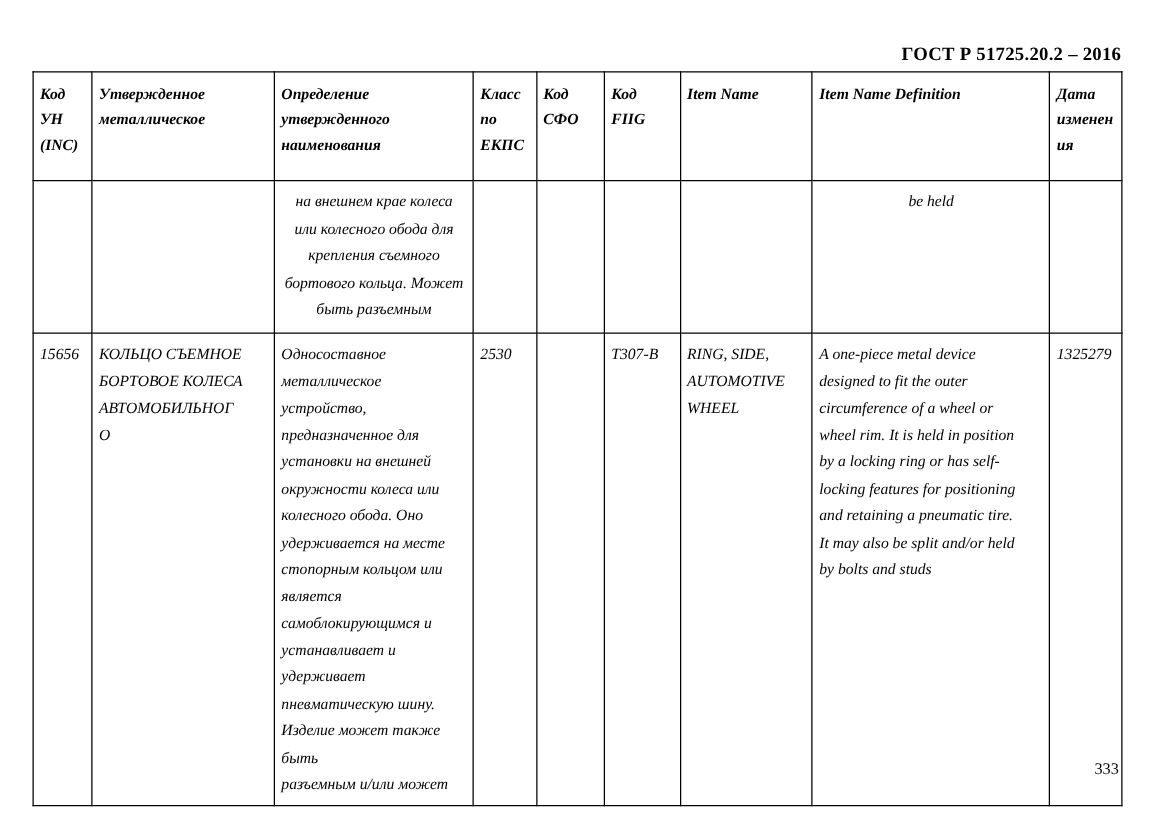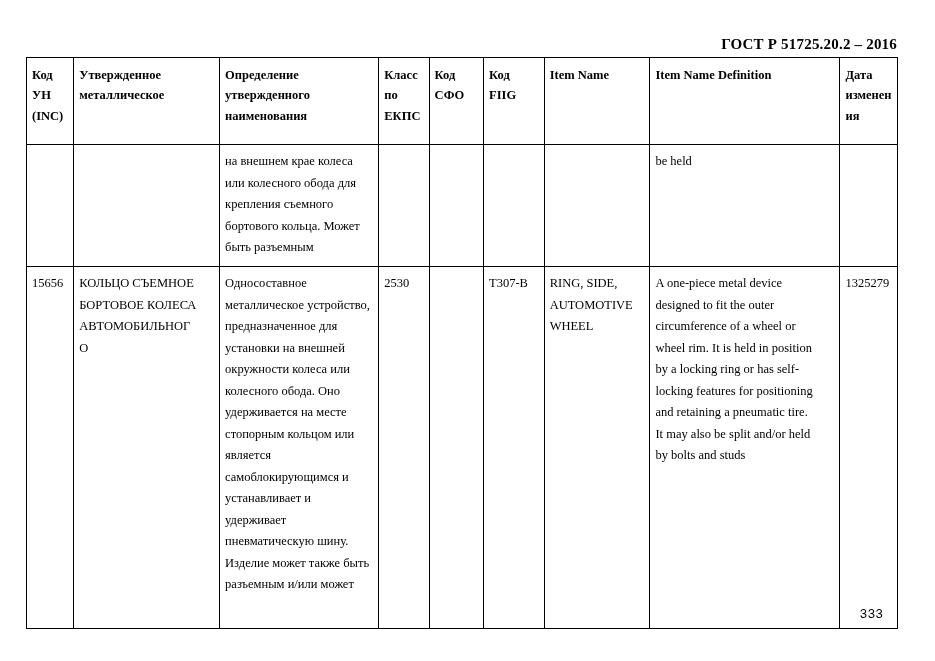--- a/index.html
+++ b/index.html
@@ -29,20 +29,21 @@
     font-size: 15px;
     font-weight: bold;
     letter-spacing: 0.2px;
     white-space: nowrap;
   }
   .table-wrap {
     position: absolute;
     top: 57px;
     left: 26px;
     width: 872px;
+    font-style: italic;
   }
   table.gost {
     border-collapse: collapse;
     width: 872px;
     table-layout: fixed;
   }
   table.gost th, table.gost td {
     border: 1px solid #000000;
     vertical-align: top;
     padding: 6px 5px 5px 5px;
@@ -60,34 +61,34 @@
   .c1 { width: 142px; }
   .c2 { width: 155px; }
   .c3 { width: 49px; }
   .c4 { width: 53px; }
   .c5 { width: 59px; }
   .c6 { width: 103px; }
   .c7 { width: 185px; }
   .c8 { width: 56px; }
 
   .head-row th { height: 74px; }
-  .row-cont td { height: 110px; }
+  .row-cont td { height: 110px; text-align: center; }
   .row-main td { height: 350px; }
 
   .cell-text {
     display: block;
     white-space: pre-line;
     word-wrap: break-word;
   }
   .page-number {
     position: absolute;
-    right: 52px;
+    right: 40px;
     top: 607px;
     font-size: 13px;
-    font-family: Liberation Mono, monospace;
+    font-family: Liberation Serif, serif;
   }
 </style>
 </head>
 <body>
 
 <div class="page">
 
   <div class="doc-header">ГОСТ Р 51725.20.2 – 2016</div>
 
   <div class="table-wrap">

